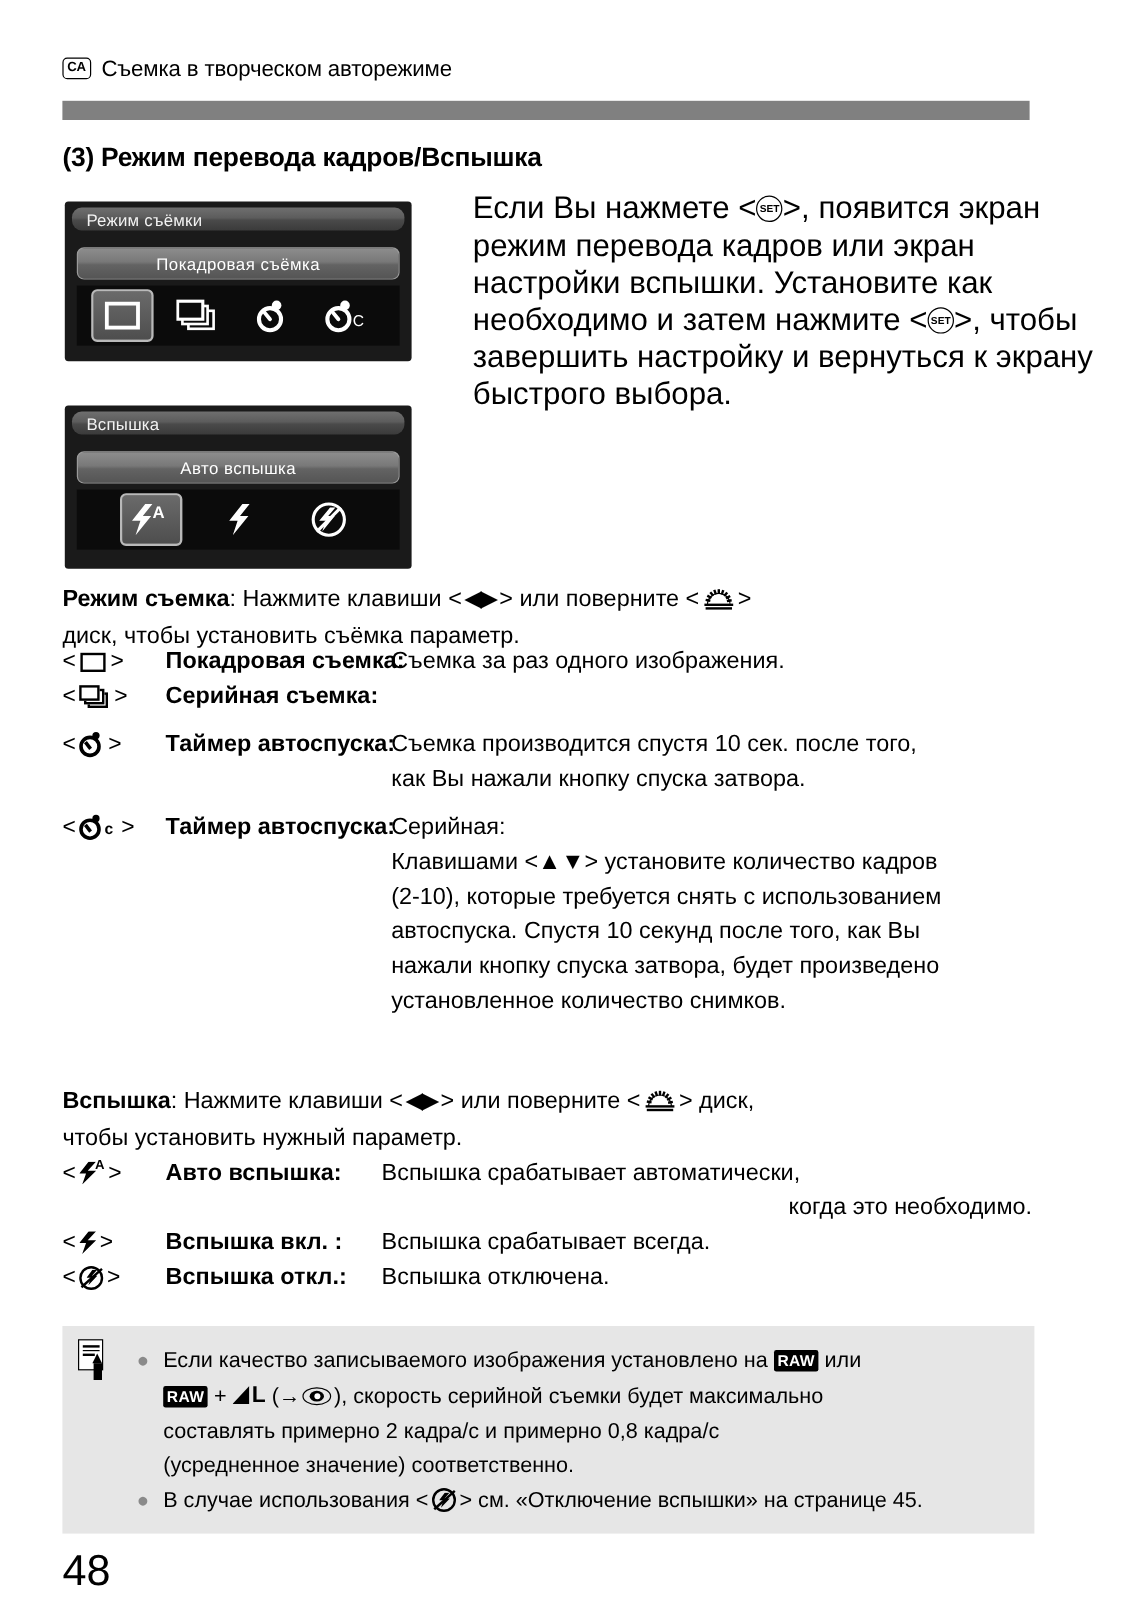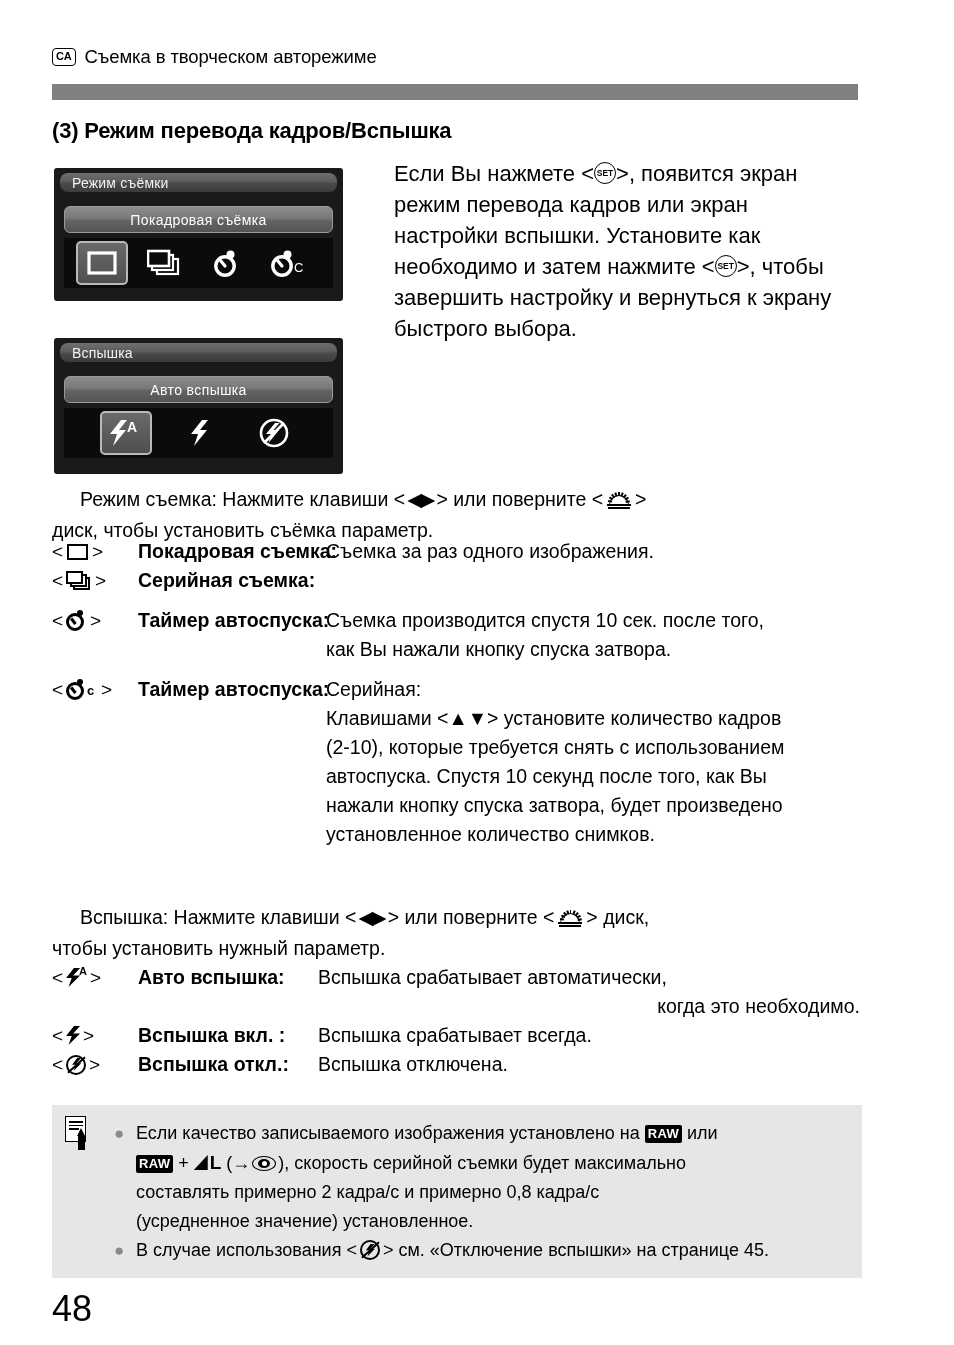--- a/index.html
+++ b/index.html
@@ -135,21 +135,21 @@
   .lcd-icon-row.drive .lcd-icon-cell { margin-right: 10px; }
   .lcd-icon-row.flash { padding-left: 36px; }
   .lcd-icon-row.flash .lcd-icon-cell { margin-right: 22px; }
 
   
   .intro {
     position: absolute;
     left: 394px;
     top: 158px;
     width: 470px;
-    font-size: 22px;
+    font-size: 26px;
     line-height: 31px;
   }
   .intro .ln { white-space: nowrap; }
 
   
   .set-icon {
     display: inline-block;
     vertical-align: -3px;
     width: 20px;
     height: 20px;
@@ -169,21 +169,21 @@
     font-family: "Liberation Sans", sans-serif;
   }
 
   
   .lead {
     position: absolute;
     font-size: 19.5px;
     line-height: 30px;
     width: 830px;
   }
-  .lead b { font-weight: normal; margin-left: 28px; }
+  .lead b { font-weight: bold; }
   #lead-drive { left: 52px; top: 484px; }
   #lead-flash { left: 52px; top: 902px; }
 
   
   .deflist { position: absolute; left: 52px; width: 830px; }
   #deflist-drive { top: 537px; }
   #deflist-flash { top: 963px; }
 
   .defrow { display: flex; align-items: flex-start; }
   .def-icon {
@@ -748,21 +748,21 @@
 
     <div class="note-item">
       <span class="note-bullet">●</span>
       <span class="note-text">
         <span class="ln"><span>Если качество записываемого изображения установлено на </span><span class="raw-badge">RAW</span><span> или</span></span>
         <span class="ln"><span class="raw-badge">RAW</span><span> + </span><span class="qual-L">
               <span class="wedge"></span>
               <b>L</b>
             </span><span> (→</span><span class="disc-icon"><span class="outer"></span><span class="mid"></span><span class="inner"></span></span><span>), скорость серийной съемки будет максимально</span></span>
         <span class="ln">составлять примерно 2 кадра/с и примерно 0,8 кадра/с</span>
-        <span class="ln">(усредненное значение) установленное.</span>
+        <span class="ln">(усредненное значение) соответственно.</span>
       </span>
     </div>
 
     <div class="note-item">
       <span class="note-bullet">●</span>
       <span class="note-text">
         <span class="ln"><span>В случае использования &lt;</span><span class="ico-flashoff"><span class="circ"></span><span class="bolt2"></span><span class="slash"></span></span><span>&gt; см. «Отключение вспышки» на странице 45.</span></span>
       </span>
     </div>
 

